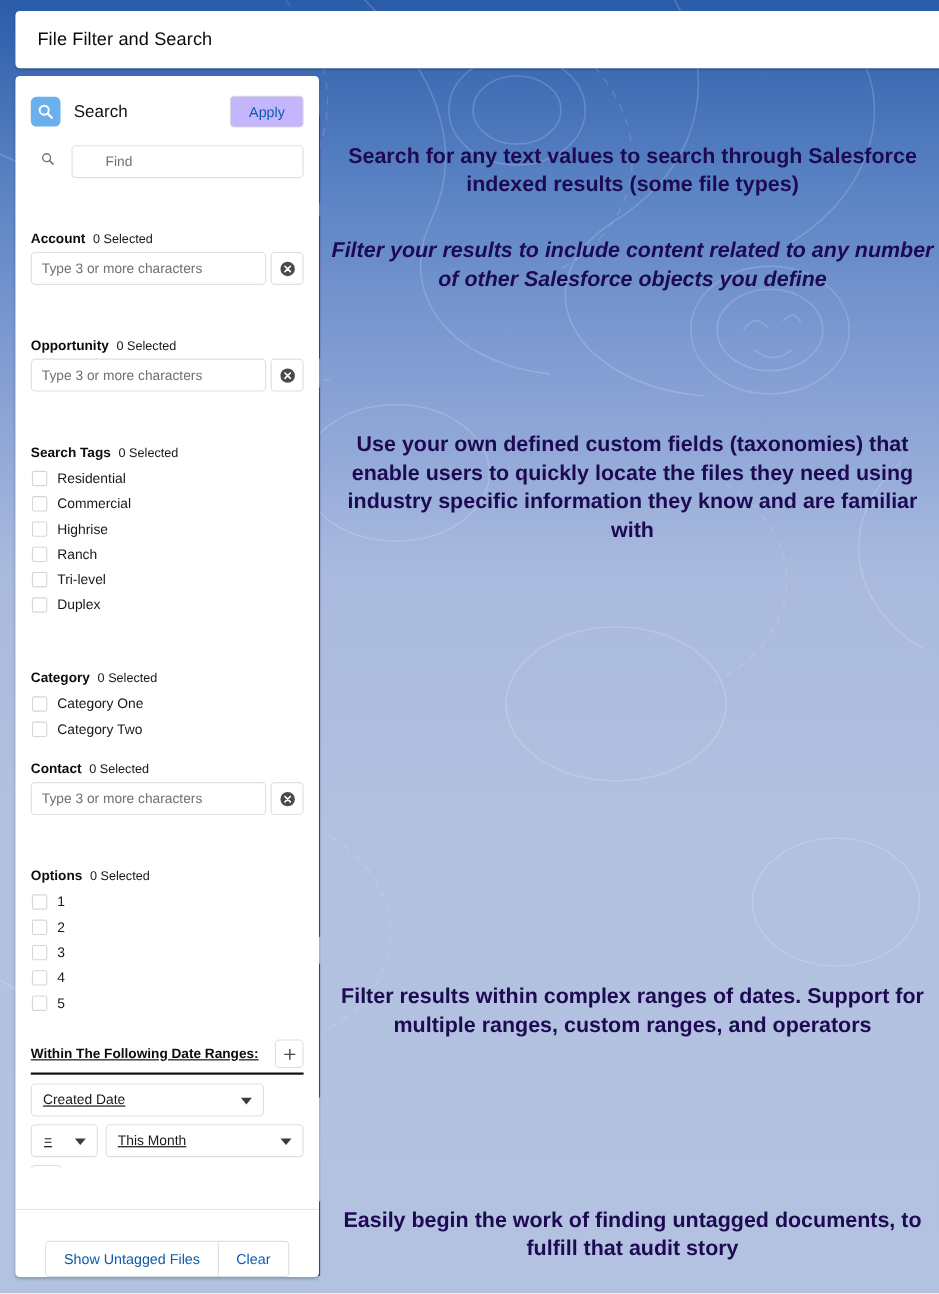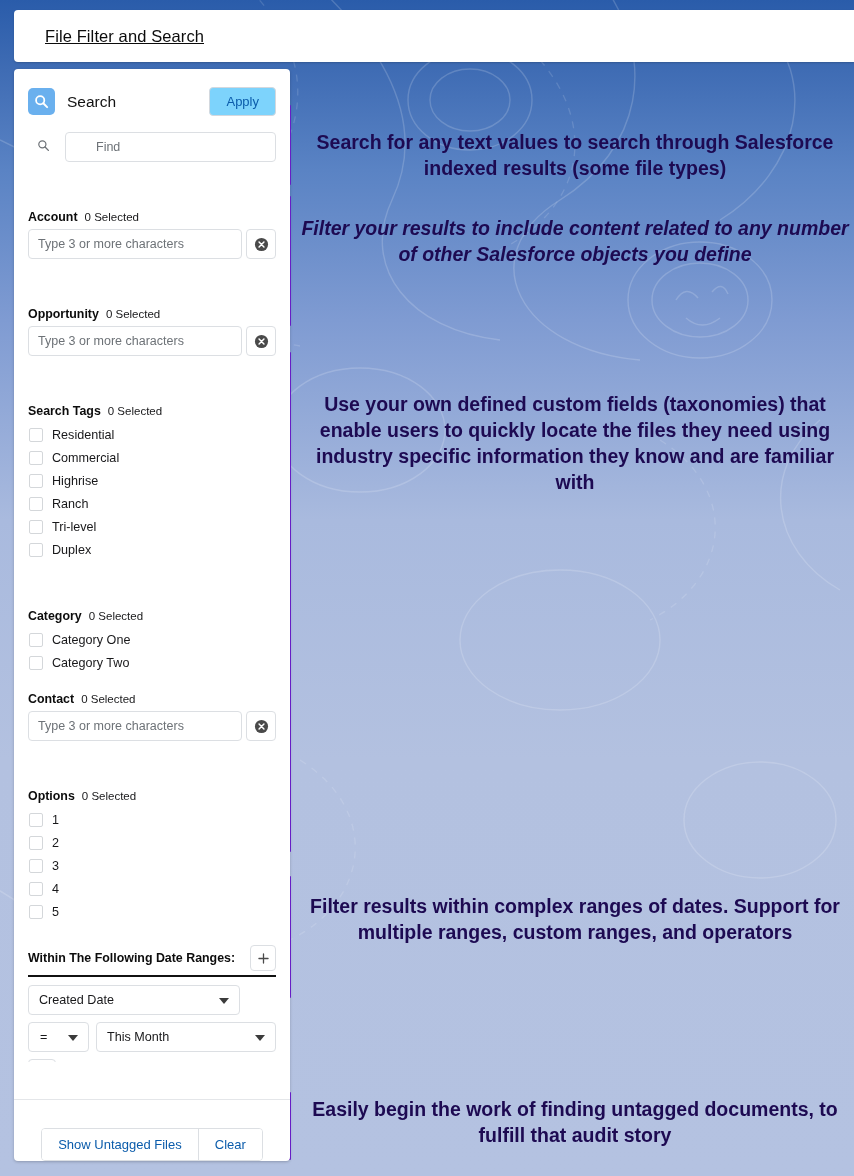--- a/index.html
+++ b/index.html
@@ -44,23 +44,22 @@
     height: 52px;
     background: #ffffff;
     border-radius: 4px 0 0 4px;
     display: flex;
     align-items: center;
     box-shadow: 0 1px 2px rgba(0,0,0,.18);
   }
   .titlebar-text {
     font-size: 16.5px;
     color: #0b0b0b;
-    padding-left: 31px;
+    padding-left: 20px;
     letter-spacing: .1px;
-    text-decoration: underline;
   }
 
   
   .panel {
     position: absolute;
     left: 14px;
     top: 69px;
     width: 276px;
     height: 1092px;
     background: #ffffff;
@@ -94,21 +93,21 @@
   .search-badge svg { display:block; }
   .panel-title {
     font-size: 15.5px;
     color: #121212;
     margin-left: 12px;
     flex: 1 1 auto;
   }
   .btn-apply {
     font-size: 13px;
     color: #0b5cab;
-    background: #7dd3fc;
+    background: #c4b5fd;
     border: 1px solid #d3d8de;
     border-radius: 4px;
     padding: 7px 16px;
     cursor: pointer;
     line-height: 1;
   }
 
   
   .find-wrap {
     position: relative;
@@ -550,21 +549,21 @@
         <div class="check-row">
           <span class="cbox"></span>
           <span class="check-label">4</span>
         </div>
         <div class="check-row">
           <span class="cbox"></span>
           <span class="check-label">5</span>
         </div>
       </div>
 
-      <div style="margin-top:22px;">
+      <div style="margin-top:22px;text-decoration:underline;">
         <div class="daterange-head">
           <span class="daterange-title">Within The Following Date Ranges:</span>
           <button class="btn-add">
             <svg width="13" height="13" viewBox="0 0 16 16" aria-hidden="true">
               <path d="M8 2.4 V13.6 M2.4 8 H13.6" stroke="#4a4a4a" stroke-width="1.6" stroke-linecap="round"></path>
             </svg>
           </button>
         </div>
         <div class="rule-hr"></div>
 

